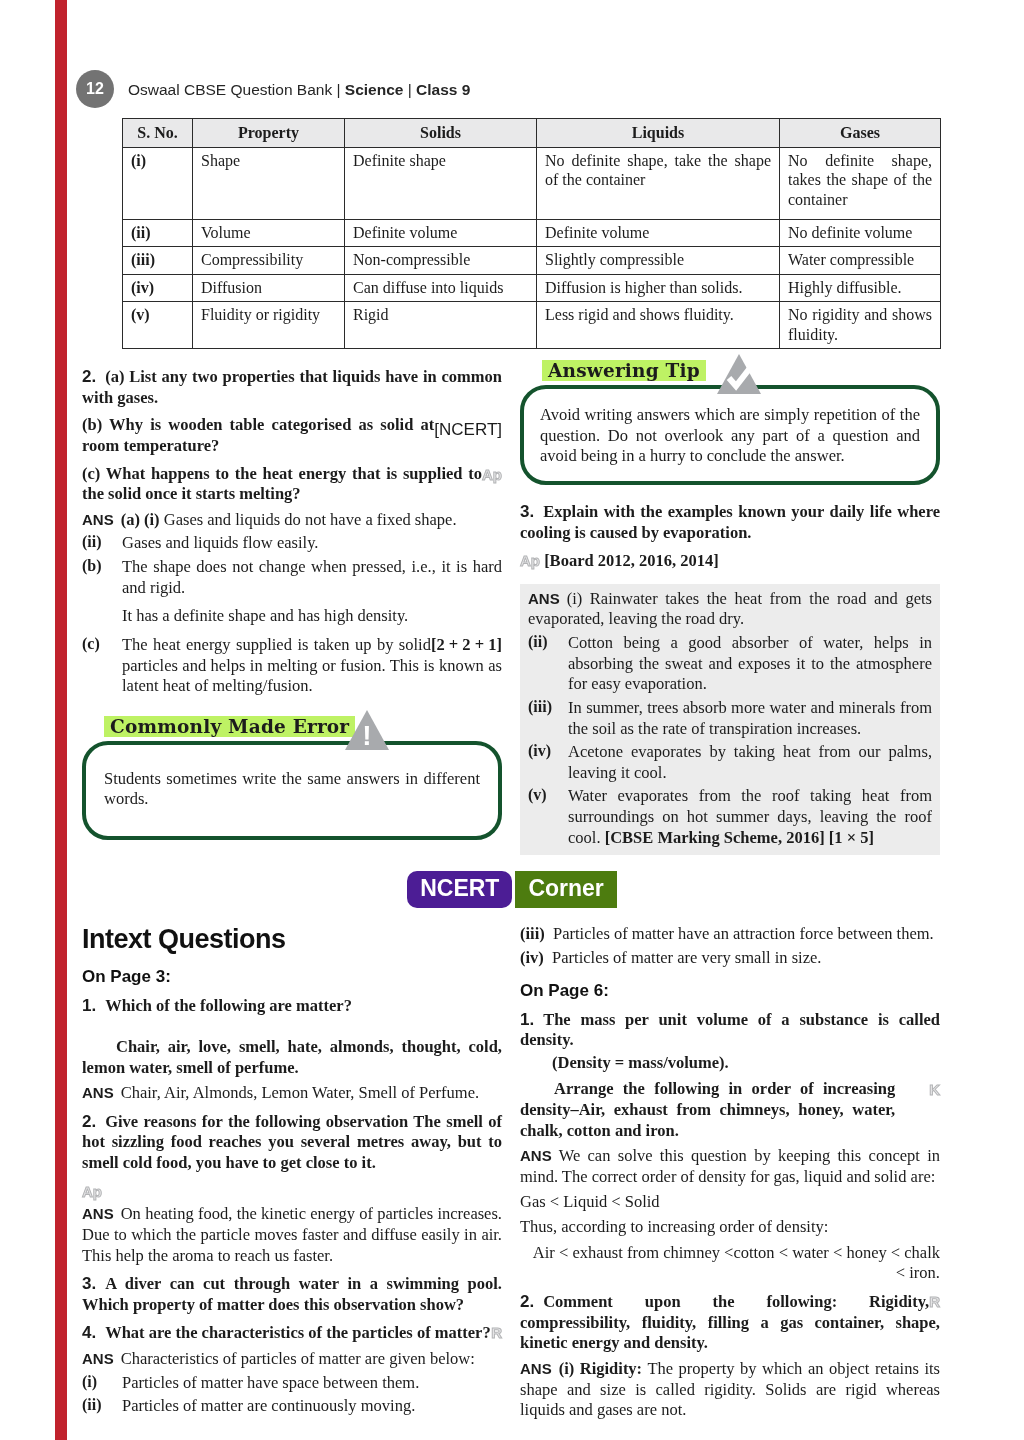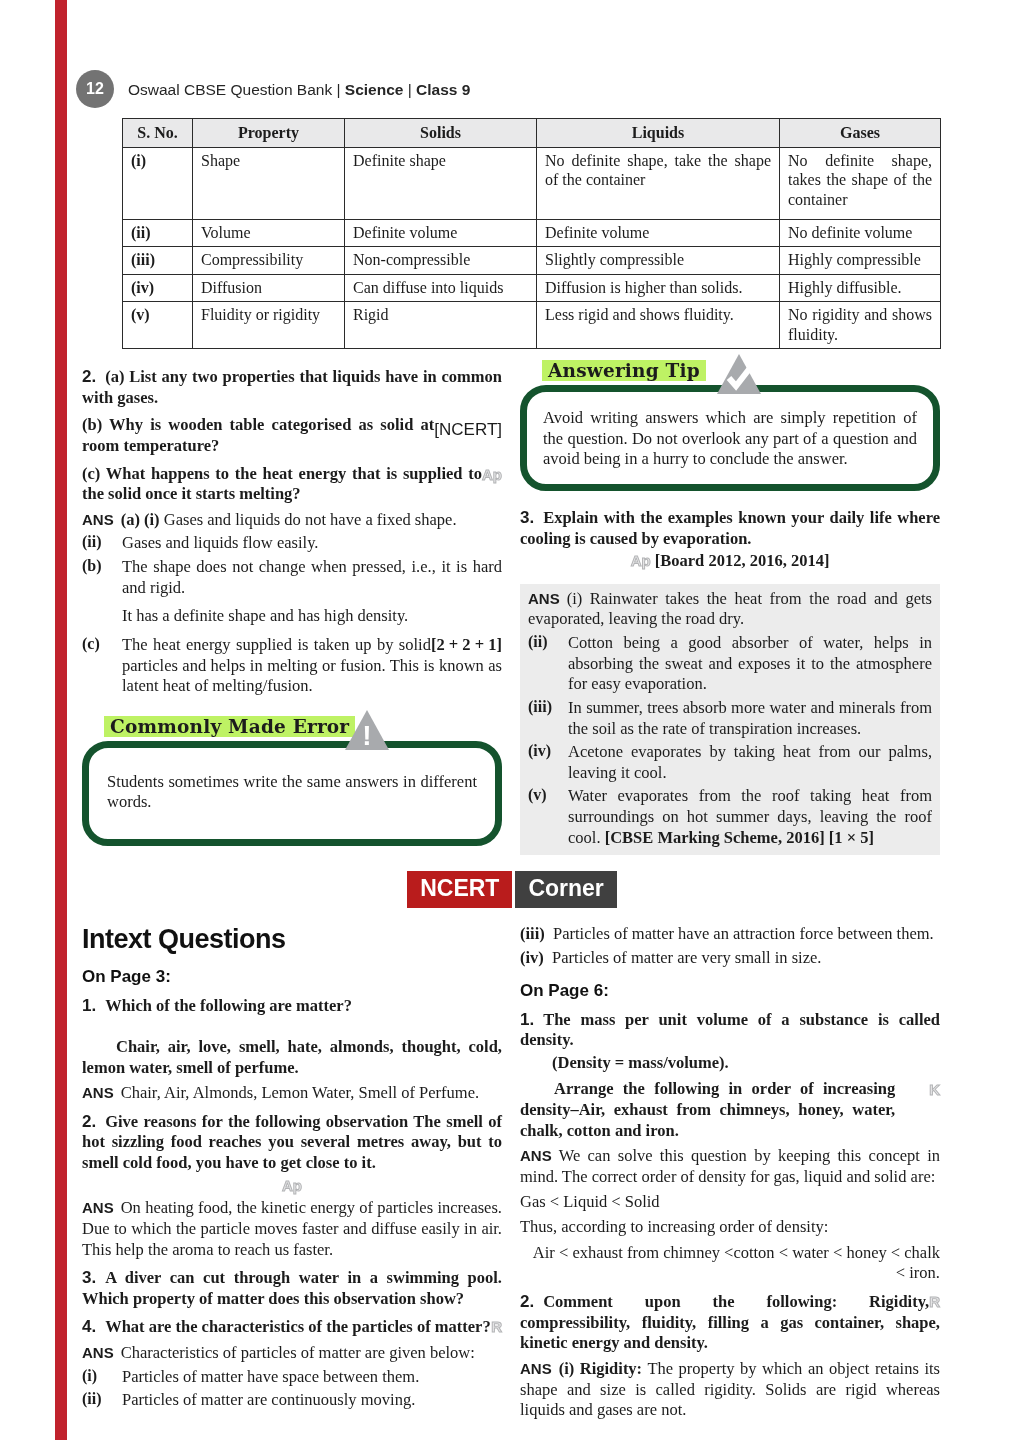--- a/index.html
+++ b/index.html
@@ -36,41 +36,41 @@
   .ans-p{margin-top:5px;}
   .hang{position:relative;padding-left:40px;margin-top:3px;}
   .hang .head{position:absolute;left:0;top:0;font-weight:bold;}
   .tag{float:right;font-family:"Liberation Sans",sans-serif;font-weight:normal;font-size:17px;padding-top:4px;}
   .marks-r{float:right;font-weight:bold;}
   .cog{
     font-family:"Liberation Sans",sans-serif;font-weight:bold;font-size:15px;
     color:#e8e8e9;-webkit-text-stroke:1px #b3b4b6;letter-spacing:0;
   }
   .cog-r{float:right;padding-top:2px;}
-  .right-line{text-align:center;margin-top:2px;}
+  .right-line{text-align:left;margin-top:8px;}
   .indent{text-indent:34px;}
 
   
   .bubble{position:relative;margin-top:32px;}
-  .bubble-box{border:7px solid #14532d;border-radius:26px;padding:20px 16px 18px;}
+  .bubble-box{border:4px solid #14532d;border-radius:26px;padding:20px 16px 18px;}
   .bubble-title{
     position:absolute;top:-25px;left:22px;z-index:2;background:#bef264;padding:0 6px;
     font-family:"DejaVu Serif",serif;font-weight:bold;font-size:18.5px;letter-spacing:0.2px;
   }
   .bubble-tri{position:absolute;top:-32px;z-index:3;}
   .tri-error{left:262px;}
   .tri-tip{left:196px;}
 
   .gray-block{background:#ececec;padding:5px 8px 7px;margin-top:12px;}
 
   
   .ncert-banner{display:flex;justify-content:center;margin:16px 0 12px;}
   .ncert-banner span{font:bold 23px "Liberation Sans",sans-serif;color:#fff;padding:4px 13px 6px;}
-  .ncert-dark{background:#b91c1c;}
-  .ncert-light{background:#404040;margin-left:3px;}
+  .ncert-dark{background:#4c1d95;border-radius:10px;}
+  .ncert-light{background:#4d7c0f;margin-left:3px;}
 
   .intext-h{font:bold 27px "Liberation Sans",sans-serif;letter-spacing:-0.5px;margin:4px 0 12px;color:#111;}
   .subhead{font:bold 17px "Liberation Sans",sans-serif;margin:12px 0 8px;color:#111;}
 </style>
 </head>
 <body>
 
 <div class="red-strip"></div>
 <div class="page-circle">12</div>
 <div class="page-header">
@@ -109,21 +109,21 @@
         <td>Volume</td>
         <td>Definite volume</td>
         <td>Definite volume</td>
         <td>No definite volume</td>
       </tr>
       <tr>
         <td class="sno">(iii)</td>
         <td>Compressibility</td>
         <td>Non-compressible</td>
         <td>Slightly compressible</td>
-        <td>Highly compressible</td>
+        <td>Water compressible</td>
       </tr>
       <tr>
         <td class="sno">(iv)</td>
         <td>Diffusion</td>
         <td>Can diffuse into liquids</td>
         <td>Diffusion is higher than solids.</td>
         <td>Highly diffusible.</td>
       </tr>
       <tr>
         <td class="sno">(v)</td>

